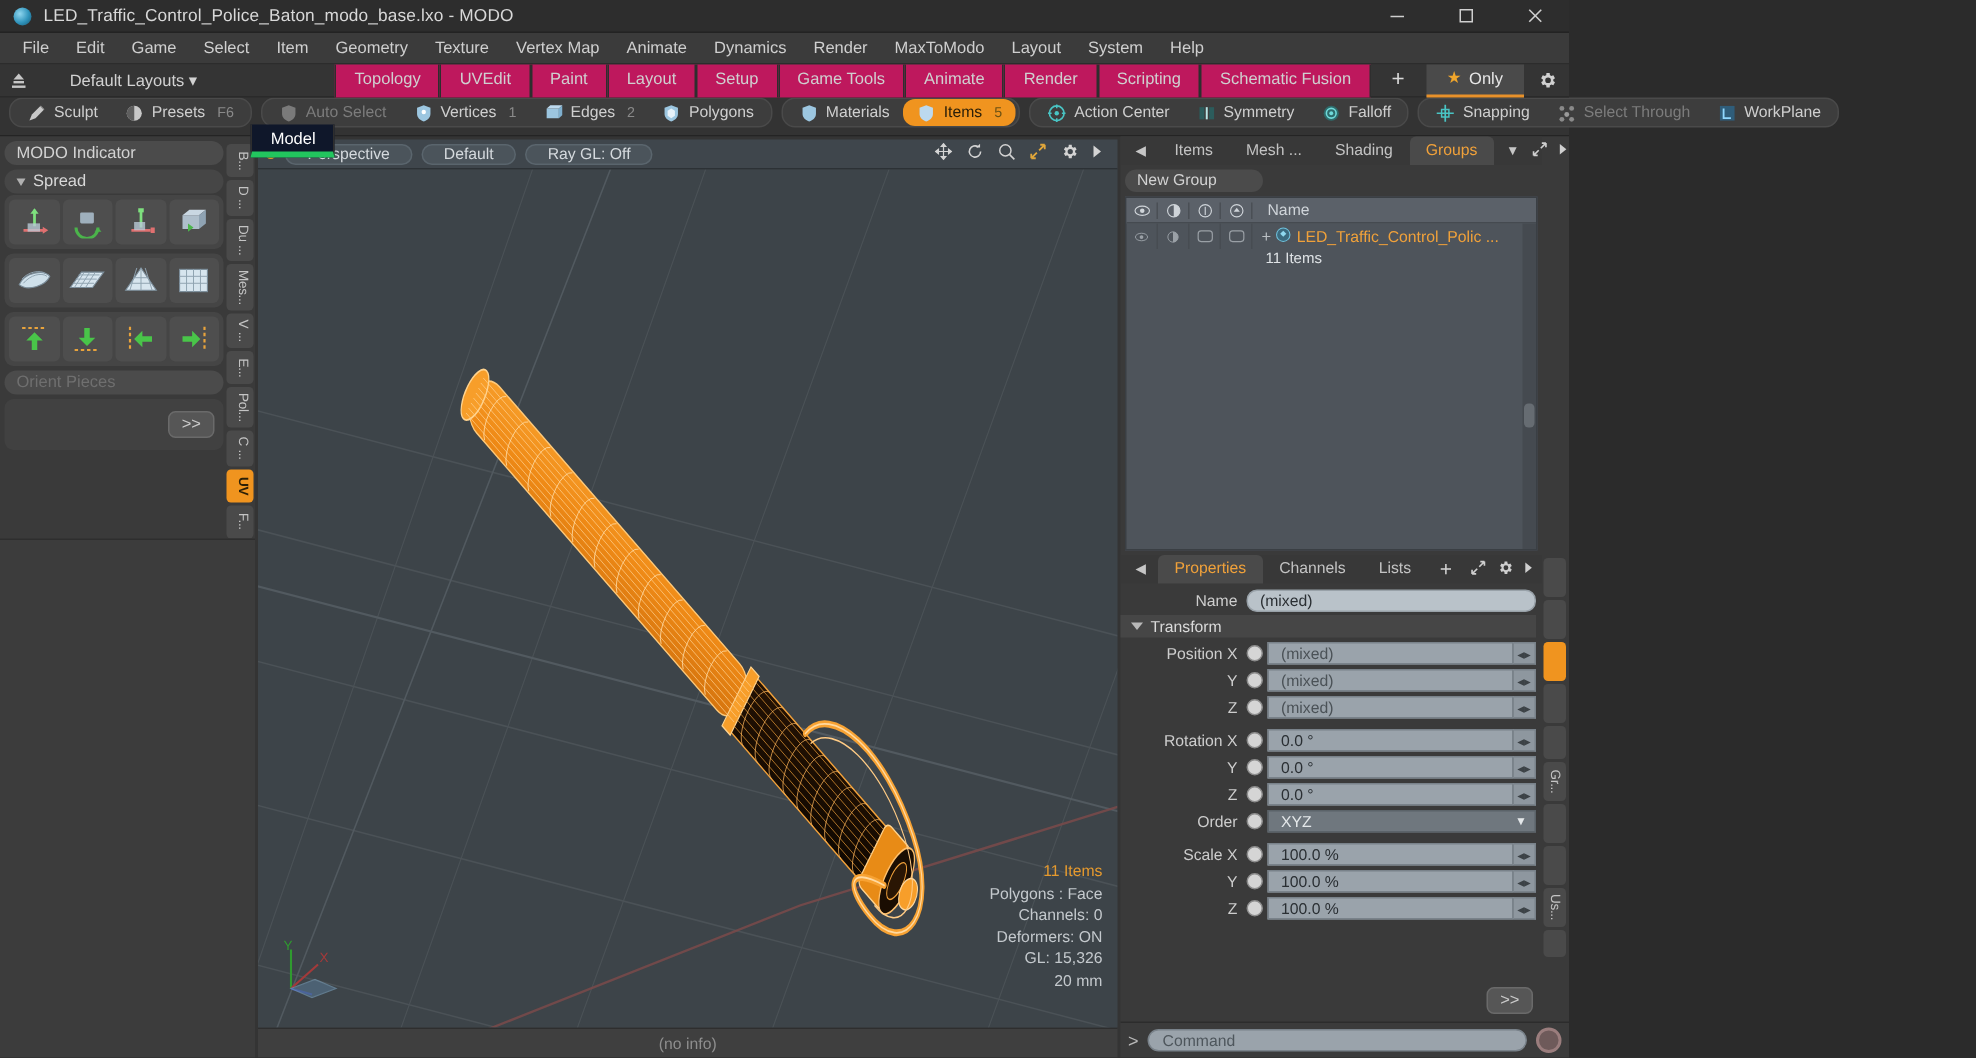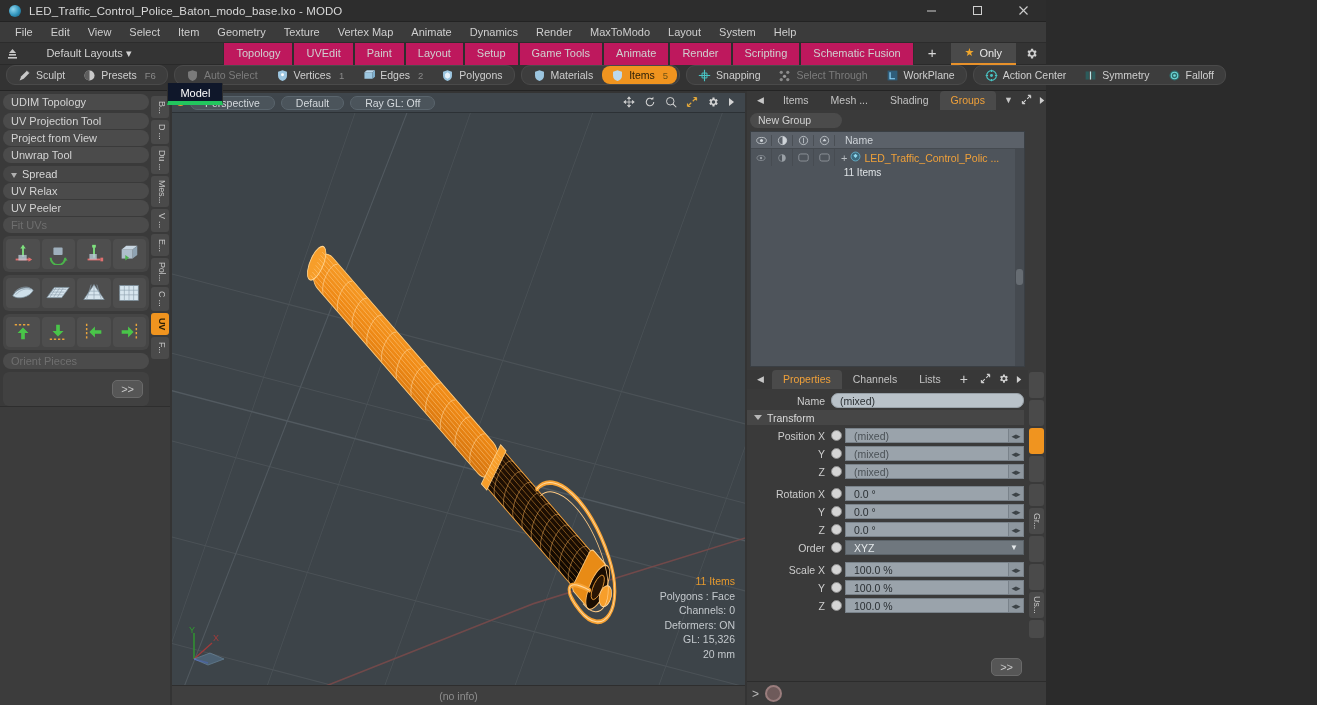--- a/index.html
+++ b/index.html
@@ -222,21 +222,21 @@
       <svg width="11" height="11" viewBox="0 0 11 11">
           <line x1="1.5" y1="1.5" x2="9.5" y2="9.5" stroke="#cfcfcf" stroke-width="1.1"></line>
           <line x1="9.5" y1="1.5" x2="1.5" y2="9.5" stroke="#cfcfcf" stroke-width="1.1"></line>
         </svg>
     </div>
   </div>
 
   <div class="menubar">
     <div class="menu-item">File</div>
     <div class="menu-item">Edit</div>
-    <div class="menu-item">View</div>
+    <div class="menu-item">Game</div>
     <div class="menu-item">Select</div>
     <div class="menu-item">Item</div>
     <div class="menu-item">Geometry</div>
     <div class="menu-item">Texture</div>
     <div class="menu-item">Vertex Map</div>
     <div class="menu-item">Animate</div>
     <div class="menu-item">Dynamics</div>
     <div class="menu-item">Render</div>
     <div class="menu-item">MaxToModo</div>
     <div class="menu-item">Layout</div>
@@ -344,20 +344,47 @@
             <path d="M8 1.5l5.5 2v5c0 3.2-2.5 5.4-5.5 6.3C5 13.9 2.5 11.7 2.5 8.5v-5z" fill="#bcd9ee"></path>
           </svg>
         <span>Items</span>
         <span class="num">5</span>
       </div>
     </div>
 
     <div class="grp">
       <div class="tbtn">
         <svg class="ico" viewBox="0 0 16 16">
+            <circle cx="8" cy="8" r="6" fill="none" stroke="#49c4c4" stroke-width="1.4"></circle>
+            <circle cx="8" cy="8" r="1.8" fill="#49c4c4"></circle>
+            <path d="M8 .8v3M8 12.2v3M.8 8h3M12.2 8h3" stroke="#49c4c4" stroke-width="1.3"></path>
+          </svg>
+        <span>Action Center</span>
+      </div>
+      <div class="tbtn">
+        <svg class="ico" viewBox="0 0 16 16">
+            <rect x="2" y="3" width="4" height="10" fill="#2c5c5c"></rect>
+            <rect x="7.2" y="3" width="1.6" height="10" fill="#b9e6e6"></rect>
+            <rect x="10" y="3" width="4" height="10" fill="#2c5c5c"></rect>
+          </svg>
+        <span>Symmetry</span>
+      </div>
+      <div class="tbtn">
+        <svg class="ico" viewBox="0 0 16 16">
+            <circle cx="8" cy="8" r="6.2" fill="#2e6b6b"></circle>
+            <circle cx="8" cy="8" r="4" fill="none" stroke="#6fd9d9" stroke-width="1.3"></circle>
+            <circle cx="8" cy="8" r="1.6" fill="#6fd9d9"></circle>
+          </svg>
+        <span>Falloff</span>
+      </div>
+    </div>
+
+    <div class="grp">
+      <div class="tbtn">
+        <svg class="ico" viewBox="0 0 16 16">
             <path d="M8 1v14M1 8h14" stroke="#49c4c4" stroke-width="1.4"></path>
             <path d="M5 5h6v6H5z" fill="none" stroke="#49c4c4" stroke-width="1.2"></path>
           </svg>
         <span>Snapping</span>
       </div>
       <div class="tbtn dim">
         <svg class="ico" viewBox="0 0 16 16">
             <circle cx="4" cy="4" r="2" fill="#8a8a8a"></circle>
             <circle cx="12" cy="4" r="2" fill="#8a8a8a"></circle>
             <circle cx="8" cy="9" r="2" fill="#9a9a9a"></circle>
@@ -367,74 +394,37 @@
         <span>Select Through</span>
       </div>
       <div class="tbtn">
         <svg class="ico" viewBox="0 0 16 16">
             <rect x="2" y="2" width="12" height="12" fill="#2f5d7a"></rect>
             <path d="M5 4v8h6" stroke="#8fd8ff" stroke-width="1.5" fill="none"></path>
           </svg>
         <span>WorkPlane</span>
       </div>
     </div>
-
-    <div class="grp">
-      <div class="tbtn">
-        <svg class="ico" viewBox="0 0 16 16">
-            <circle cx="8" cy="8" r="6" fill="none" stroke="#49c4c4" stroke-width="1.4"></circle>
-            <circle cx="8" cy="8" r="1.8" fill="#49c4c4"></circle>
-            <path d="M8 .8v3M8 12.2v3M.8 8h3M12.2 8h3" stroke="#49c4c4" stroke-width="1.3"></path>
-          </svg>
-        <span>Action Center</span>
-      </div>
-      <div class="tbtn">
-        <svg class="ico" viewBox="0 0 16 16">
-            <rect x="2" y="3" width="4" height="10" fill="#2c5c5c"></rect>
-            <rect x="7.2" y="3" width="1.6" height="10" fill="#b9e6e6"></rect>
-            <rect x="10" y="3" width="4" height="10" fill="#2c5c5c"></rect>
-          </svg>
-        <span>Symmetry</span>
-      </div>
-      <div class="tbtn">
-        <svg class="ico" viewBox="0 0 16 16">
-            <circle cx="8" cy="8" r="6.2" fill="#2e6b6b"></circle>
-            <circle cx="8" cy="8" r="4" fill="none" stroke="#6fd9d9" stroke-width="1.3"></circle>
-            <circle cx="8" cy="8" r="1.6" fill="#6fd9d9"></circle>
-          </svg>
-        <span>Falloff</span>
-      </div>
-    </div>
   </div>
 
   <div class="main">
 
     <div class="leftcol">
       <div class="leftpanel">
         <div class="lp-body">
 
           <div class="lgroup">
-            <div class="lrow">UDIM Topology</div>
-          </div>
-
-          <div class="lgroup">
-            <div class="lrow">UV Projection Tool</div>
-            <div class="lrow">Project from View</div>
-            <div class="lrow">Unwrap Tool</div>
-          </div>
+            <div class="lrow">MODO Indicator</div>
+          </div>
+
 
           <div class="lrow header">
             <span style="display:inline-block;width:0;height:0;border-left:3.5px solid transparent;border-right:3.5px solid transparent;border-top:5px solid #b0b0b0;margin-right:5px;vertical-align:middle;"></span><span>Spread</span>
           </div>
 
-          <div class="lgroup">
-            <div class="lrow">UV Relax</div>
-            <div class="lrow">UV Peeler</div>
-            <div class="lrow dim">Fit UVs</div>
-          </div>
 
           <div class="lgrid">
             <div class="licon">
               <svg width="22" height="22" viewBox="0 0 24 24">
                   <path d="M12 3v12" stroke="#7ee07e" stroke-width="2"></path>
                   <path d="M12 2l3 4h-6z" fill="#7ee07e"></path>
                   <path d="M4 18h16" stroke="#e07070" stroke-width="2"></path>
                   <path d="M22 18l-4-2.5v5z" fill="#e07070"></path>
                   <rect x="7" y="13" width="9" height="6" fill="#b9c9d6" opacity=".8"></rect>
                 </svg>
@@ -915,17 +905,20 @@
           <div class="vtab" style="min-height:26px;">Gr...</div>
           <div class="vtab" style="min-height:26px;"></div>
           <div class="vtab" style="min-height:26px;"></div>
           <div class="vtab" style="min-height:26px;">Us...</div>
           <div class="vtab" style="min-height:18px;"></div>
         </div>
       </div>
 
       <div class="cmdbar">
         <span class="cmd-gt">&gt;</span>
+        <div class="cmdfield" placeholder="Command">
+          <span>Command</span>
+        </div>
         <div class="cmd-rec"></div>
       </div>
     </div>
   </div>
 </div>
 
 </body></html>

